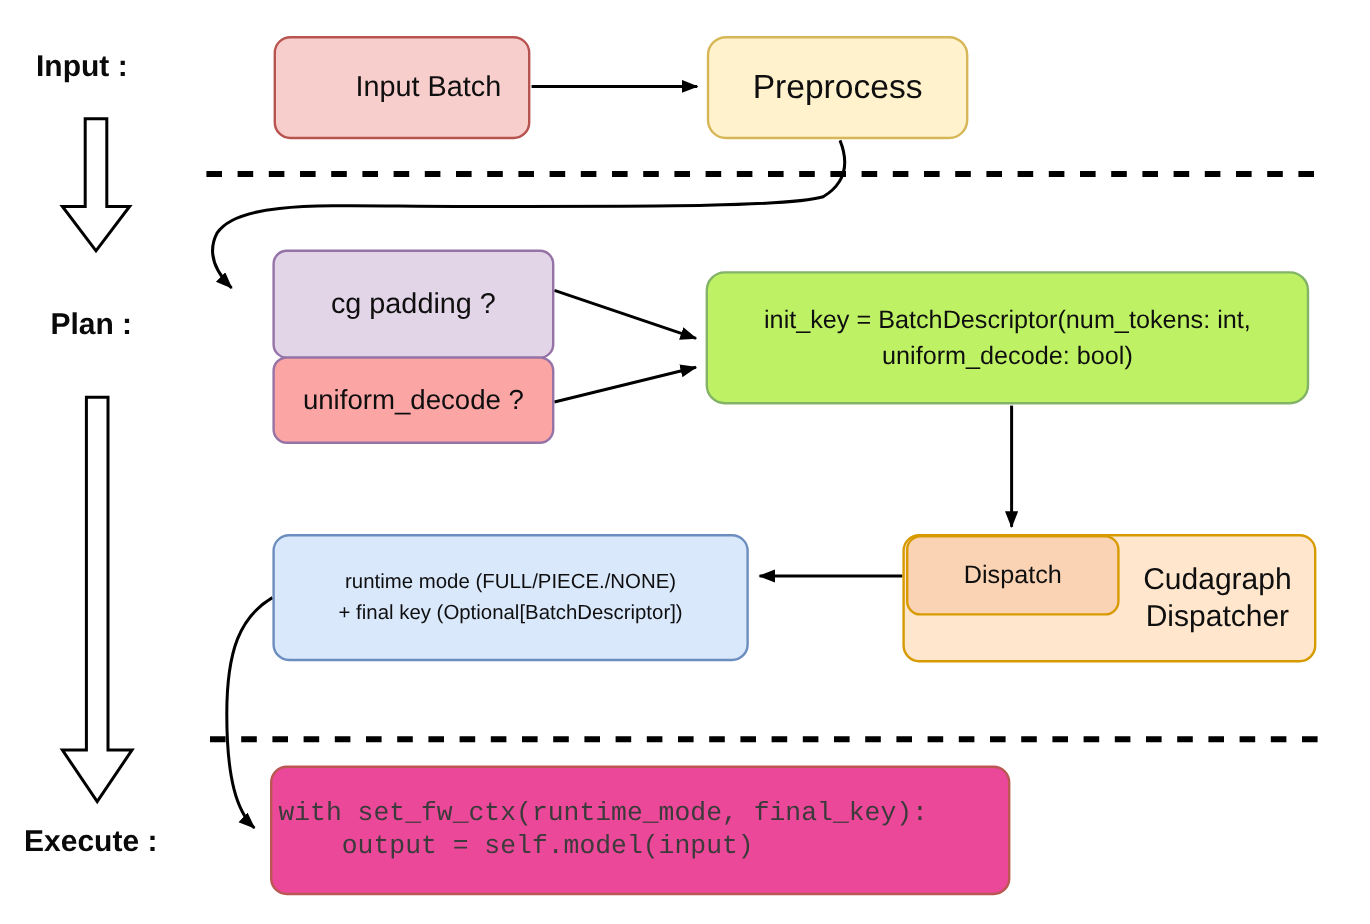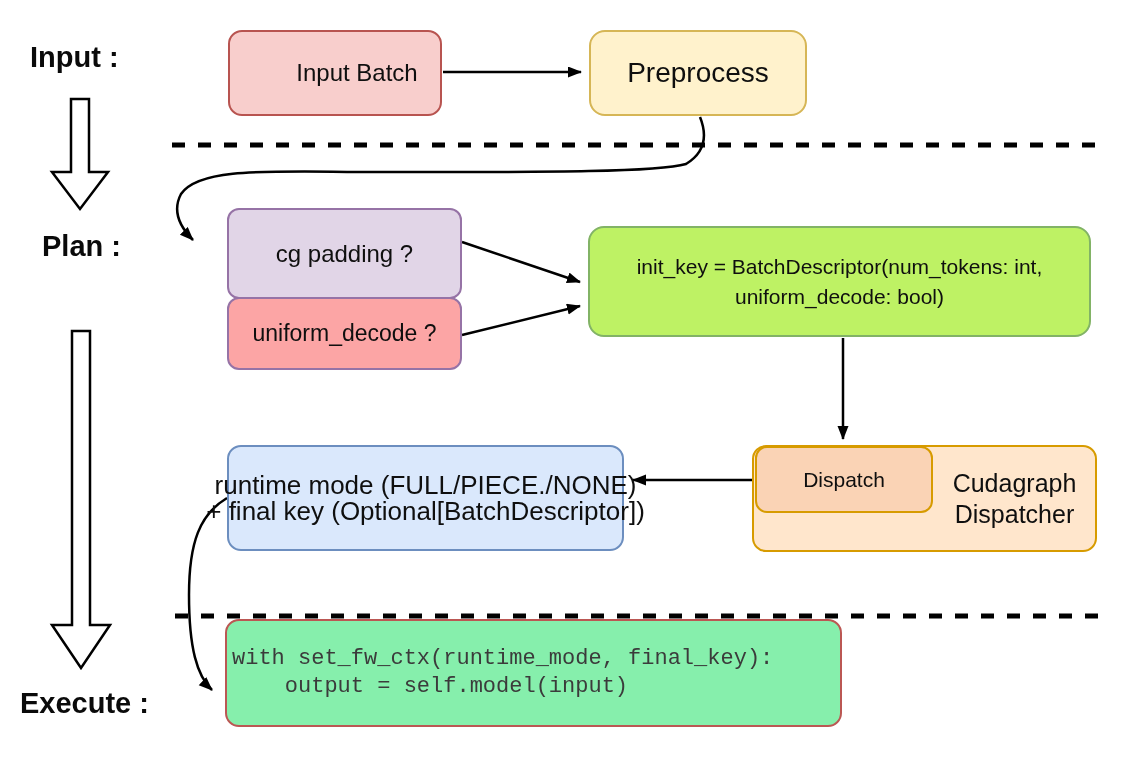--- a/index.html
+++ b/index.html
@@ -16,21 +16,21 @@
     left: 0; top: 0;
     width: 1142px; height: 770px;
   }
   .conn { stroke: #000000; stroke-width: 2.5; fill: none; }
   .dashline { stroke: #000000; stroke-width: 5; stroke-dasharray: 13 13; fill: none; }
   .hollow-arrow { fill: #ffffff; stroke: #000000; stroke-width: 2.5; stroke-linejoin: miter; }
 
   .sec-label {
     position: absolute;
     font-weight: bold;
-    font-size: 29px;
+    font-size: 25px;
     color: #0a0a0a;
     white-space: nowrap;
   }
 
   .node {
     position: absolute;
     box-sizing: border-box;
     border: 2px solid;
     display: flex;
     align-items: center;
@@ -39,24 +39,24 @@
     text-align: center;
     color: #0f0f0f;
   }
   .node .tline { white-space: nowrap; }
 
   #node-input-batch       { left:228px; top:30px;  width:214px; height:86px;  border-radius:14px; background:#f8cecc; border-color:#b85450; font-size:24px;padding-left:44px; }
   #node-preprocess        { left:589px; top:30px;  width:218px; height:86px;  border-radius:16px; background:#fff2cc; border-color:#d6b656; font-size:28px; }
   #node-cg-padding        { left:227px; top:208px; width:235px; height:91px;  border-radius:12px; background:#e1d5e7; border-color:#9673a6; font-size:24px; }
   #node-uniform-decode    { left:227px; top:297px; width:235px; height:73px;  border-radius:12px; background:#fca5a5; border-color:#9673a6; font-size:23px; }
   #node-init-key          { left:588px; top:226px; width:503px; height:111px; border-radius:16px; background:#bef264; border-color:#82b366; font-size:21px; line-height:30px; }
-  #node-runtime-mode      { left:227px; top:445px; width:397px; height:106px; border-radius:14px; background:#dae8fc; border-color:#6c8ebf; font-size:26px; line-height:26px; }
+  #node-runtime-mode      { left:227px; top:445px; width:397px; height:106px; border-radius:14px; background:#dae8fc; border-color:#6c8ebf; font-size:17px; line-height:26px; }
   #node-cudagraph         { left:752px; top:445px; width:345px; height:107px; border-radius:14px; background:#ffe6cc; border-color:#d79b00; display:block; }
   #node-dispatch          { left:755px; top:446px; width:178px; height:67px;  border-radius:12px; background:#fad3b5; border-color:#d79b00; font-size:21px; }
-  #node-execute           { left:225px; top:619px; width:617px; height:108px; border-radius:14px; background:#86efac; border-color:#bb5753; align-items:flex-start; justify-content:center; }
+  #node-execute           { left:225px; top:638px; width:617px; height:108px; border-radius:14px; background:#ec4899; border-color:#bb5753; align-items:flex-start; justify-content:center; }
 
   #cudagraph-label {
     position: absolute;
     left: 182px; right: 2px; top: 0; bottom: 0;
     display: flex; flex-direction: column;
     align-items: center; justify-content: center;
     font-size: 25px; line-height: 31px; color: #0f0f0f;
     text-align: center;
   }
   #execute-code {
@@ -91,21 +91,21 @@
     <line class="conn" x1="443" y1="72" x2="581" y2="72" marker-end="url(#arrh)"></line>
     <path class="conn" d="M700,117 C708,137 704,153 686,164 C655,173 520,172 380,172 C275,172 200,166 181,194 C171,213 182,229 193,240" marker-end="url(#arrh)"></path>
     <line class="conn" x1="462" y1="242" x2="580" y2="282" marker-end="url(#arrh)"></line>
     <line class="conn" x1="462" y1="335" x2="580" y2="306" marker-end="url(#arrh)"></line>
     <line class="conn" x1="843" y1="338" x2="843" y2="439" marker-end="url(#arrh)"></line>
     <line class="conn" x1="752" y1="480" x2="633" y2="480" marker-end="url(#arrh)"></line>
     <path class="conn" d="M227,498 C200,514 189,542 189,595 C189,648 197,676 212,690" marker-end="url(#arrh)"></path>
   </svg>
 
   <div class="sec-label" style="left:30px; top:41px;">Input :</div>
-  <div class="sec-label" style="left:42px; top:230px;">Plan :</div>
+  <div class="sec-label" style="left:42px; top:256px;">Plan :</div>
   <div class="sec-label" style="left:20px; top:687px;">Execute :</div>
 
   <div class="node" id="node-input-batch">
     <span class="tline">Input Batch</span>
   </div>
 
   <div class="node" id="node-preprocess">
     <span class="tline">Preprocess</span>
   </div>
 

